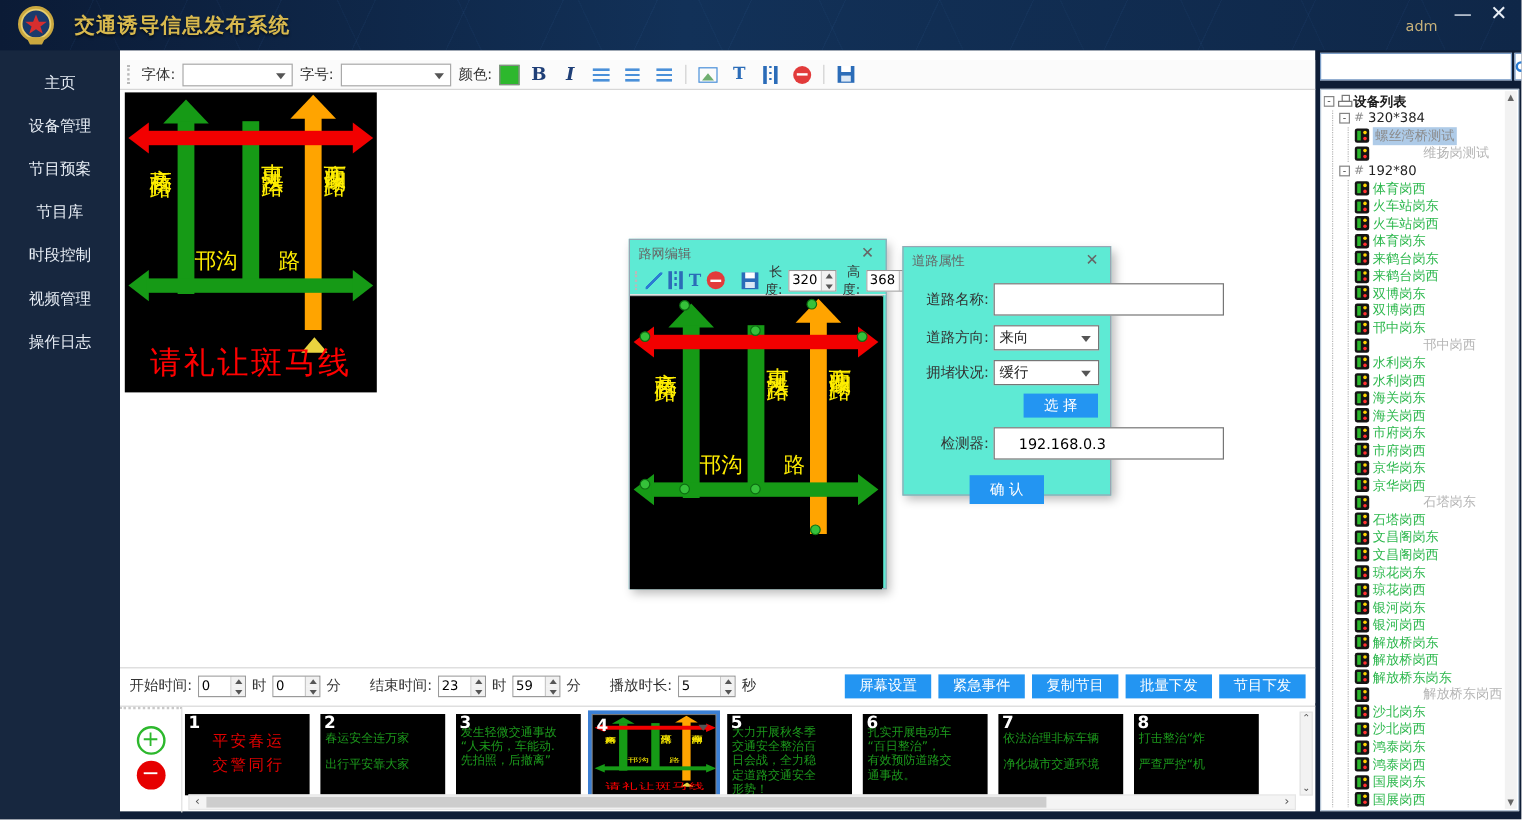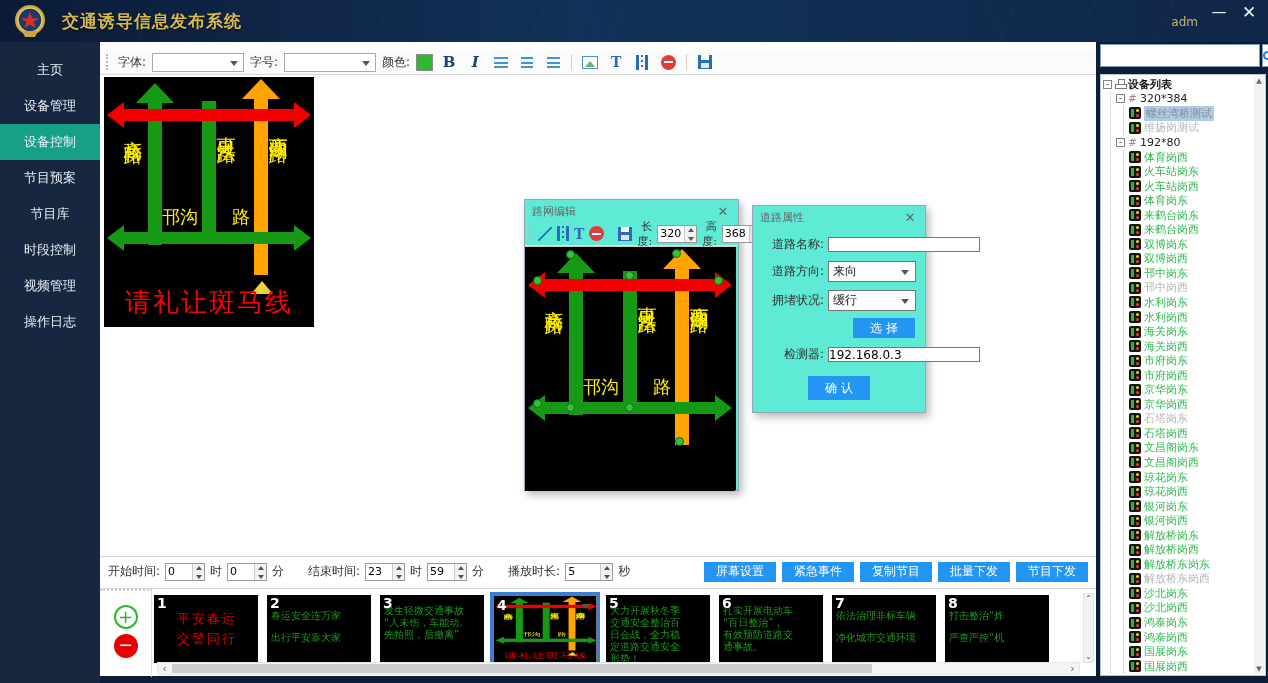--- a/index.html
+++ b/index.html
@@ -91,21 +91,21 @@
   .spin input { width:26px; border:0; font-size:11px; padding:0 2px; outline:none; font-family:inherit; }
   .spin .arrows { width:12px; display:flex; flex-direction:column; border-left:1px solid #c9c9c9; }
   .spin .arrows span { flex:1; background:#f1f1f1; position:relative; }
   .spin .arrows span::after { content:""; position:absolute; left:3px; border-left:3px solid transparent; border-right:3px solid transparent; }
   .spin .arrows .up::after { top:2.5px; border-bottom:4px solid #555; }
   .spin .arrows .dn::after { top:3px; border-top:4px solid #555; }
   #editor-canvas { position:relative; width:211px; height:244px; background:#000; border-top:1px solid #ccc; }
   
   .prow { display:flex; align-items:center; margin:8px 9px 0 9px; }
   .prow label { width:62px; text-align:right; font-size:12px; color:#333; margin-right:4px; flex:none; }
-  .prow .txt { flex:1; height:15px; border:1px solid #767676; font-size:12px; padding:0 0; outline:none; font-family:inherit; }
+  .prow .txt { flex:1; height:27px; border:1px solid #767676; font-size:12px; padding:0 20px; outline:none; font-family:inherit; }
   .sel { flex:1; height:21px; border:1px solid #767676; position:relative; font-size:12px; line-height:19px; padding:0 4px; color:#222; background:#fff; }
   .sel::after { content:""; position:absolute; right:6px; top:8px; border-left:4px solid transparent; border-right:4px solid transparent; border-top:5px solid #555; }
   .blue-btn { background:#2395f2; color:#fff; border:0; font-size:12px; font-family:inherit; height:20px; padding:0 12px; cursor:default; }
   #select-btn { display:block; margin:7px 10px 0 auto; width:62px; }
   #confirm-btn { display:block; margin:13px auto 0 auto; width:62px; height:24px; }
 
   
   #timebar { position:absolute; left:0; top:514px; width:996px; height:30px; border-top:1px solid #d7d7d7; display:flex; align-items:center; padding:0 8px; gap:5px; background:#fff; }
   .t-label { font-size:12px; color:#333; }
   #action-btns { margin-left:auto; display:flex; gap:6px; }
@@ -147,21 +147,21 @@
   .root-lbl { font-weight:bold; color:#1a1a1a; font-size:11.5px; }
   .grp-lbl { color:#222; }
   .hash { color:#8a8a8a; font-size:10px; width:9px; text-align:center; }
   .net-icon { position:relative; width:10px; height:10px; }
   .net-icon::before { content:""; position:absolute; left:2.5px; top:0; width:5px; height:4px; border:1px solid #777; }
   .net-icon::after { content:""; position:absolute; left:0; bottom:0; width:10px; height:3px; border:1px solid #777; }
   .sig-icon { flex:none; position:relative; width:12px; height:12px; background:#141414; border-radius:2px; }
   .sig-icon::before { content:""; position:absolute; left:2px; top:2px; width:3px; height:8px; background:#2db82d; }
   .sig-icon::after { content:""; position:absolute; left:7px; top:2px; width:3px; height:3px; border-radius:50%; background:#ffd400; box-shadow:0 5px 0 #ff3030; }
   .leaf .lbl { color:#2eb84e; }
-  .leaf.offline .lbl { color:#b5b5b5; }
+  .leaf.offline .lbl { color:#b5b5b5;margin-left:42px; }
   .leaf.selected .lbl { color:#8b8b8b; background:#aecbe8; padding:0 2px; }
   .children { margin-left:7px; padding-left:5px; border-left:1px dotted #b8b8b8; }
   #tree-vscroll { position:absolute; right:1px; top:1px; width:10px; bottom:1px; background:#f2f2f2; }
   #tree-vscroll .sa { position:absolute; left:0; width:10px; height:10px; color:#666; font-size:7px; line-height:10px; text-align:center; }
 </style>
 </head>
 <body>
 
 <div id="window">
 
@@ -175,21 +175,20 @@
     </svg>
     <span id="app-title">交通诱导信息发布系统</span>
     <span id="user-name">adm</span>
     <span id="min-btn" class="win-btn">—</span>
     <span id="close-btn" class="win-btn">✕</span>
   </div>
 
   <div id="sidebar">
       <div class="side-item">主页</div>
       <div class="side-item">设备管理</div>
-      <div class="side-item active">设备控制</div>
       <div class="side-item">节目预案</div>
       <div class="side-item">节目库</div>
       <div class="side-item">时段控制</div>
       <div class="side-item">视频管理</div>
       <div class="side-item">操作日志</div>
     </div>
 
   <div id="main">
 
     <div id="toolbar">

